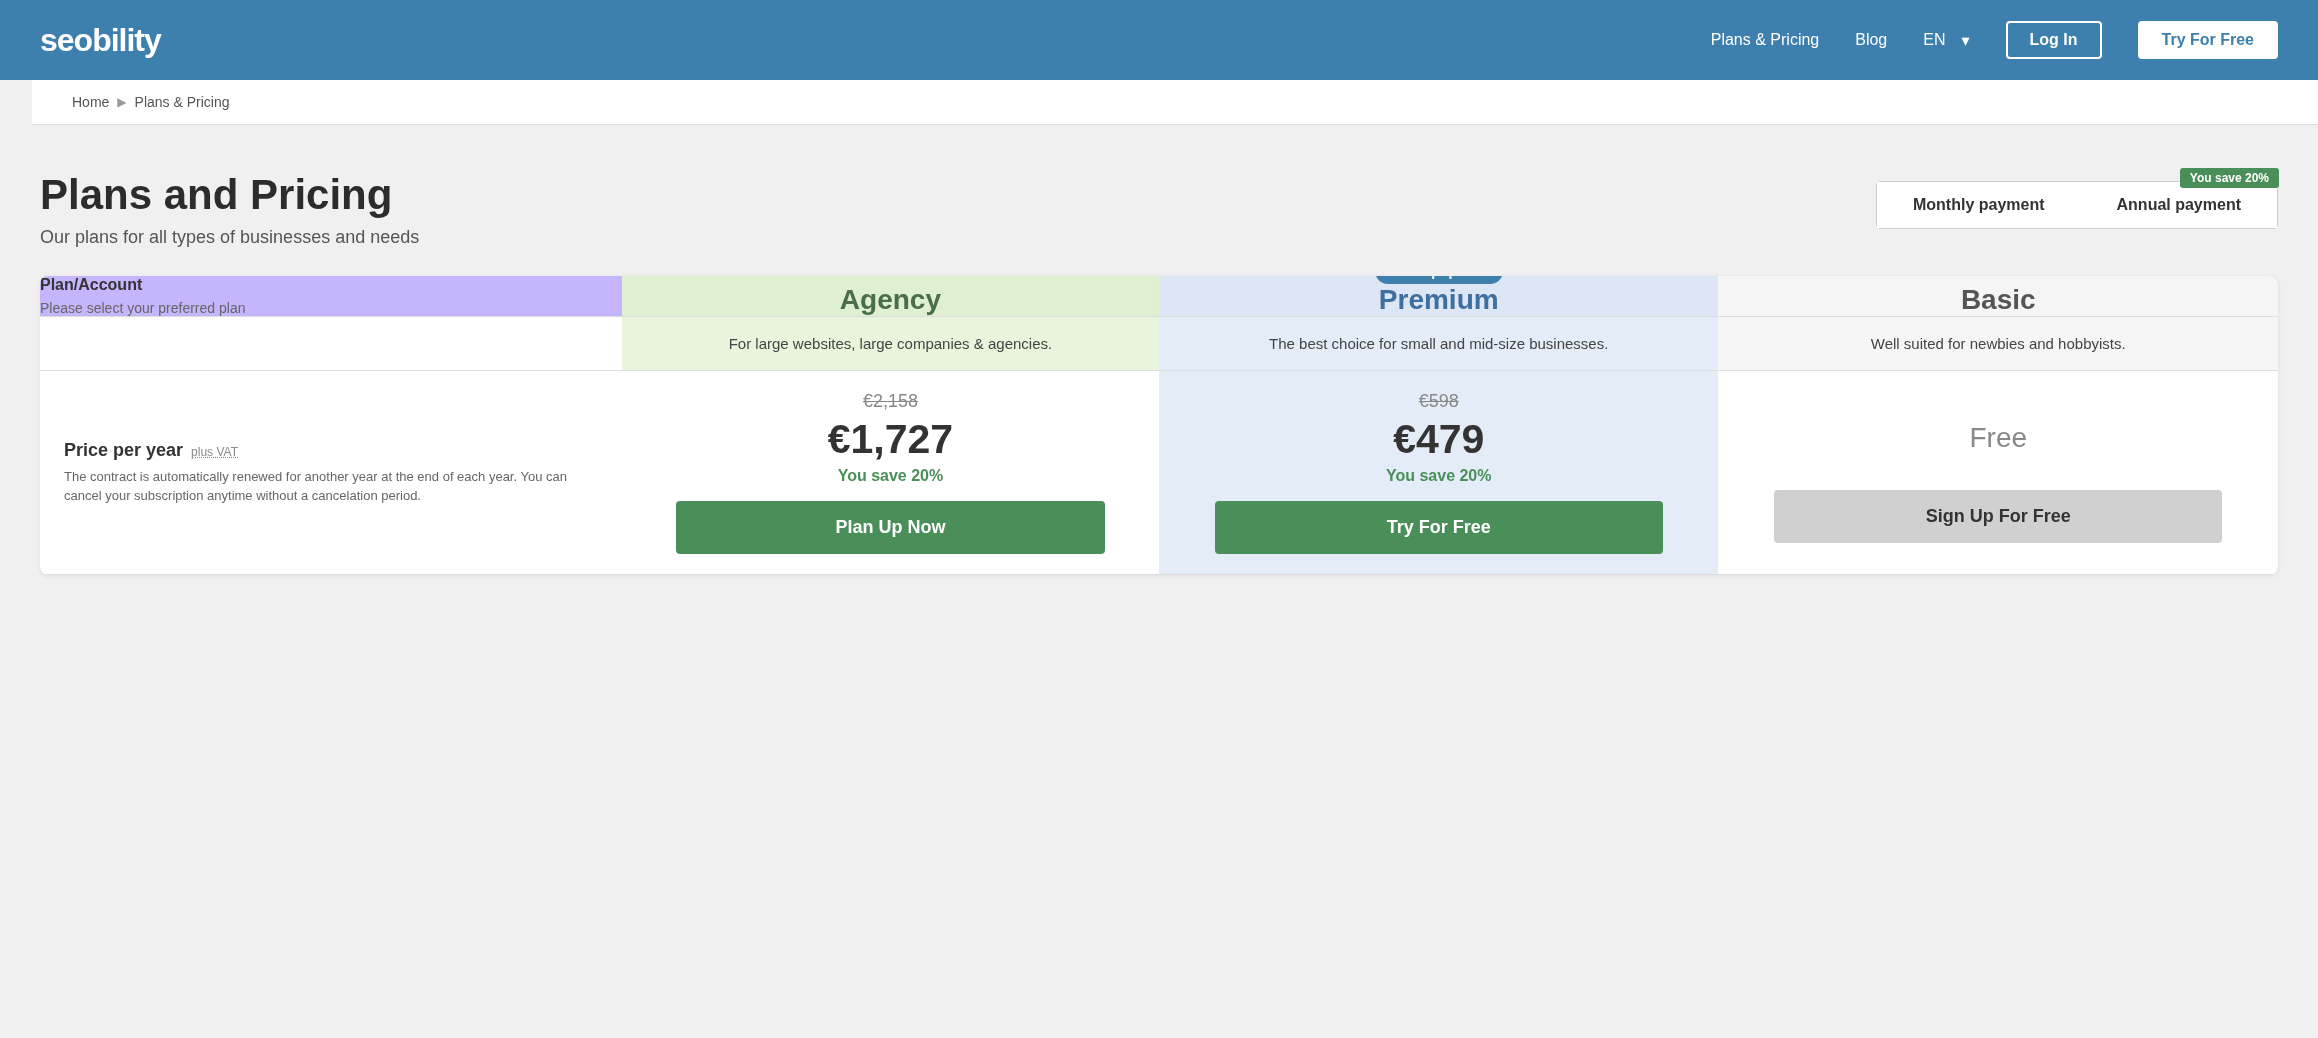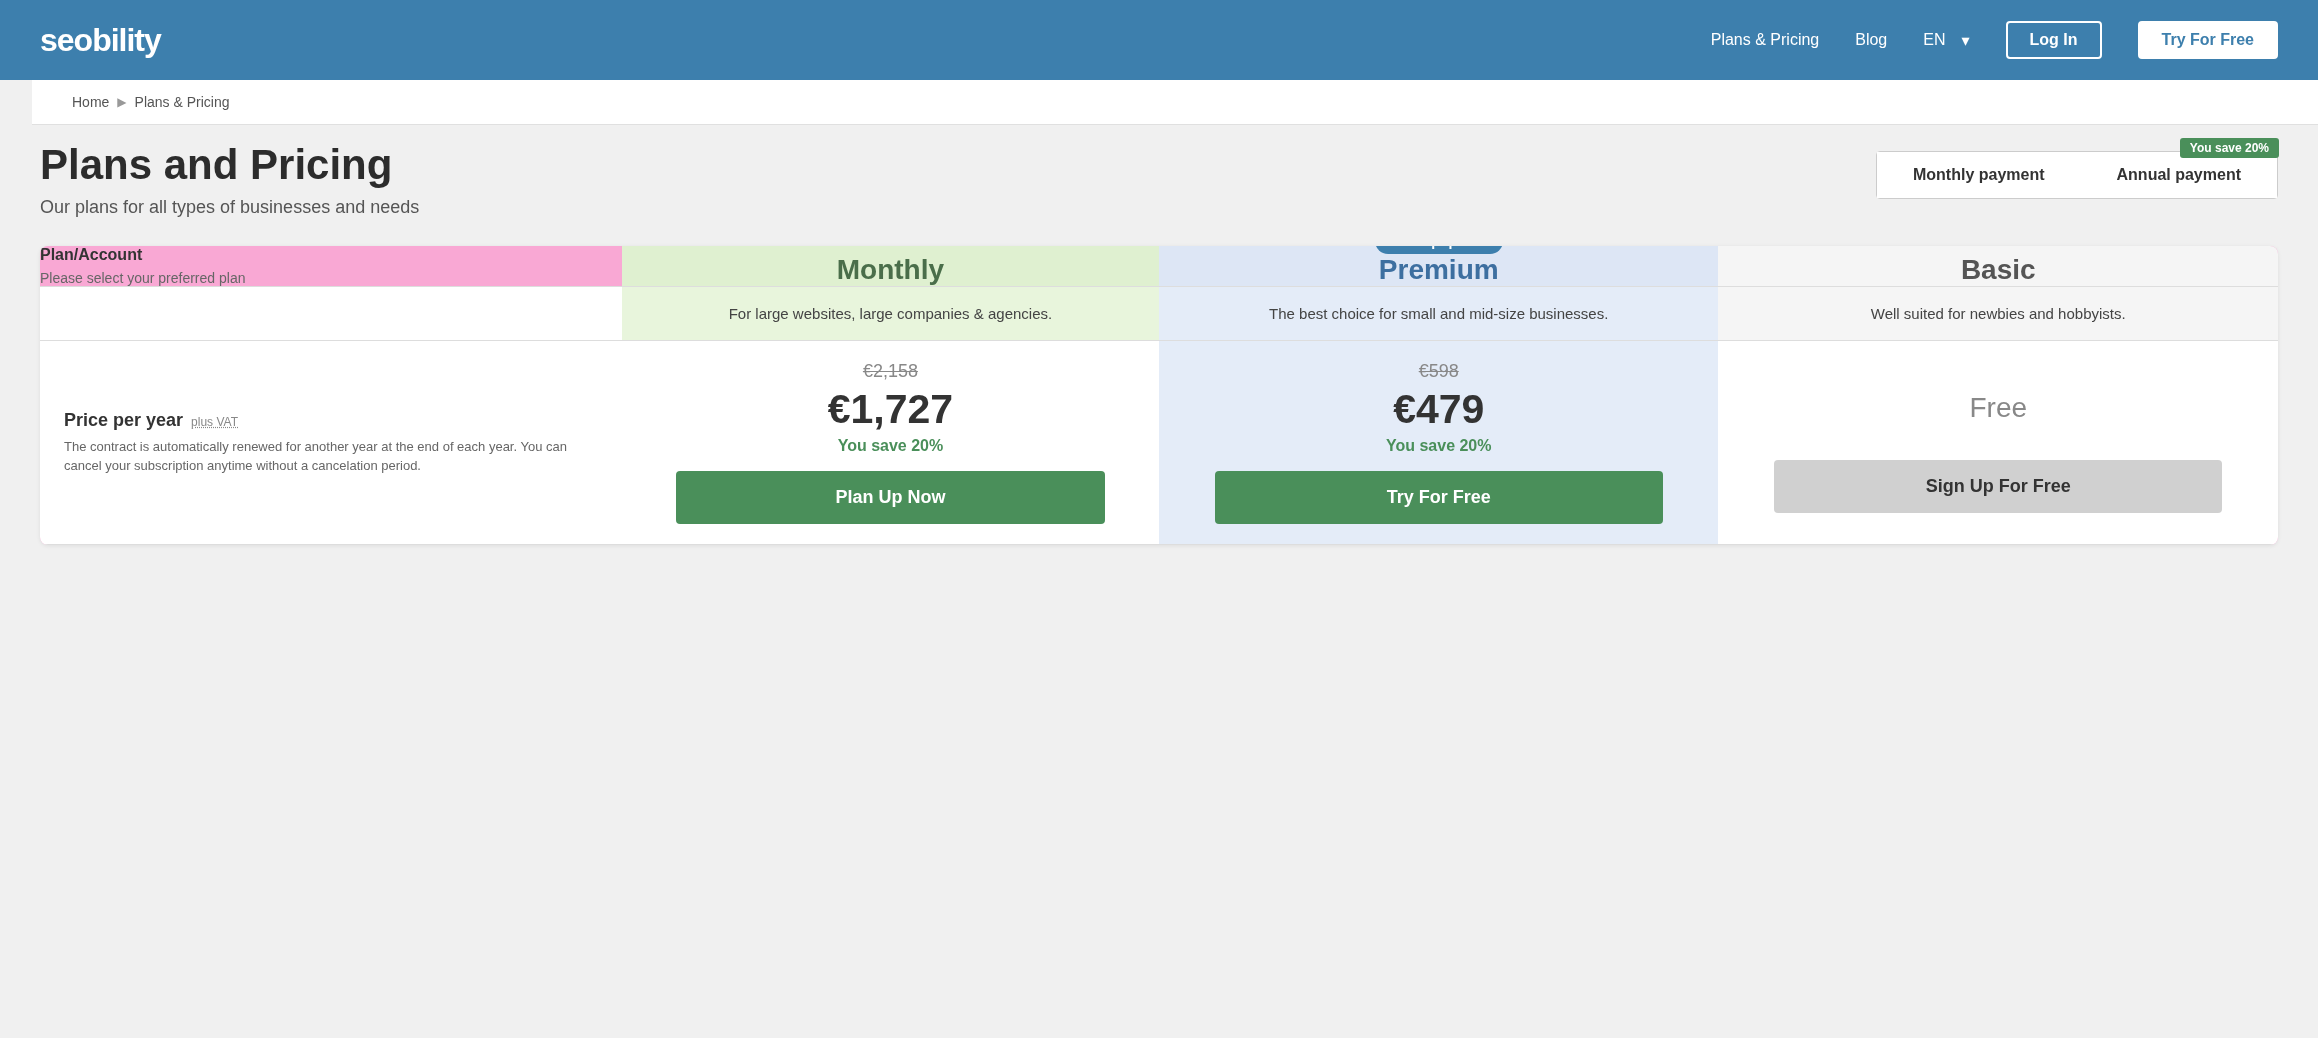--- a/index.html
+++ b/index.html
@@ -76,21 +76,21 @@
       text-decoration: none;
     }
     .breadcrumb-sep {
       color: #999;
       font-size: 12px;
     }
 
     
     .main-content {
       background: #f0f0f0;
-      padding: 16px 40px 40px;
+      padding: 46px 40px 40px;
     }
 
     
     .plans-header-row {
       display: flex;
       align-items: flex-start;
       justify-content: space-between;
       margin-bottom: 28px;
     }
     .plans-title-block h1 {
@@ -135,21 +135,21 @@
       background: #4a8f5a;
       color: #fff;
       font-size: 12px;
       font-weight: 700;
       padding: 3px 10px;
       border-radius: 3px;
     }
 
     
     .pricing-table-wrapper {
-      background: #f9a8d4;
+      background: #c4b5fd;
       border-radius: 8px;
       overflow: hidden;
       box-shadow: 0 1px 4px rgba(0,0,0,0.08);
     }
 
     .pricing-table {
       width: 100%;
       border-collapse: collapse;
     }
 
@@ -420,21 +420,21 @@
         <col class="col-basic">
       </colgroup>
 
       <tbody>
           <tr class="plan-header-row">
         <td class="plan-header-cell-label">
           <div class="plan-name">Plan/Account</div>
           <div class="plan-subtext">Please select your preferred plan</div>
         </td>
         <td class="plan-header-agency">
-          <div class="plan-title">Monthly</div>
+          <div class="plan-title">Agency</div>
         </td>
         <td class="plan-header-premium">
           <span class="most-popular-badge">Most popular</span>
           <div class="plan-title-premium">Premium</div>
         </td>
         <td class="plan-header-basic">
           <div class="plan-title-basic">Basic</div>
         </td>
       </tr>
 

